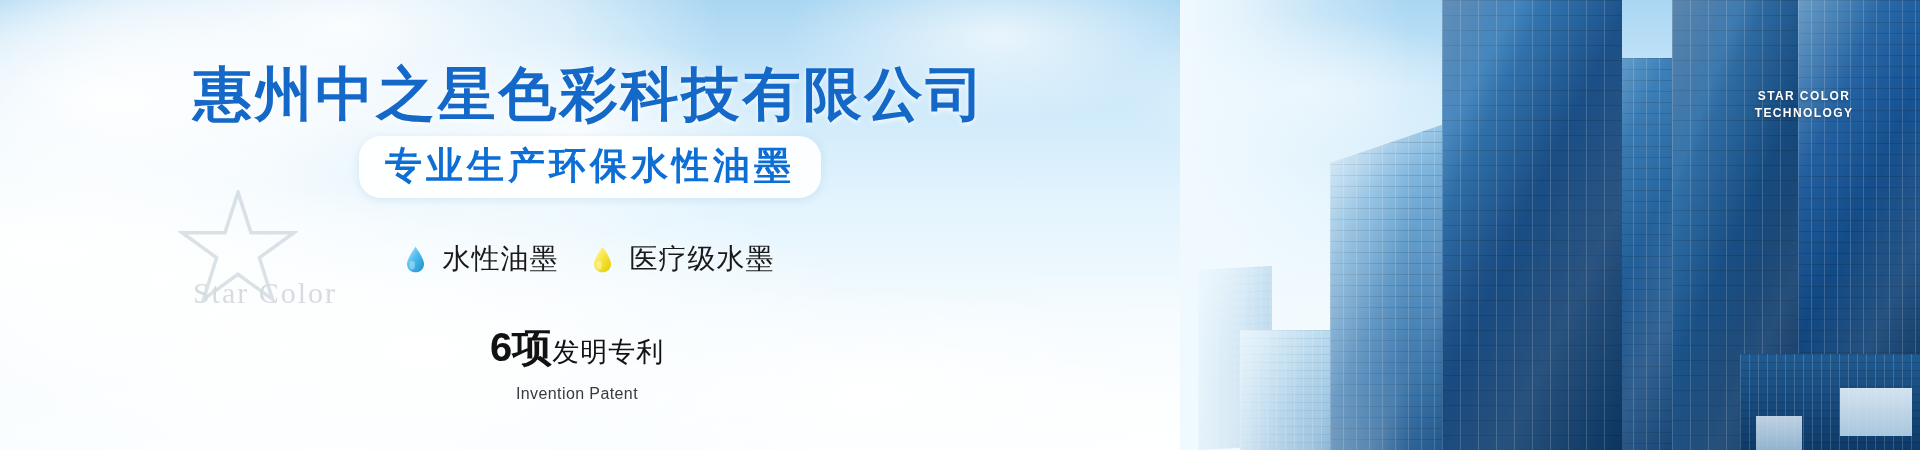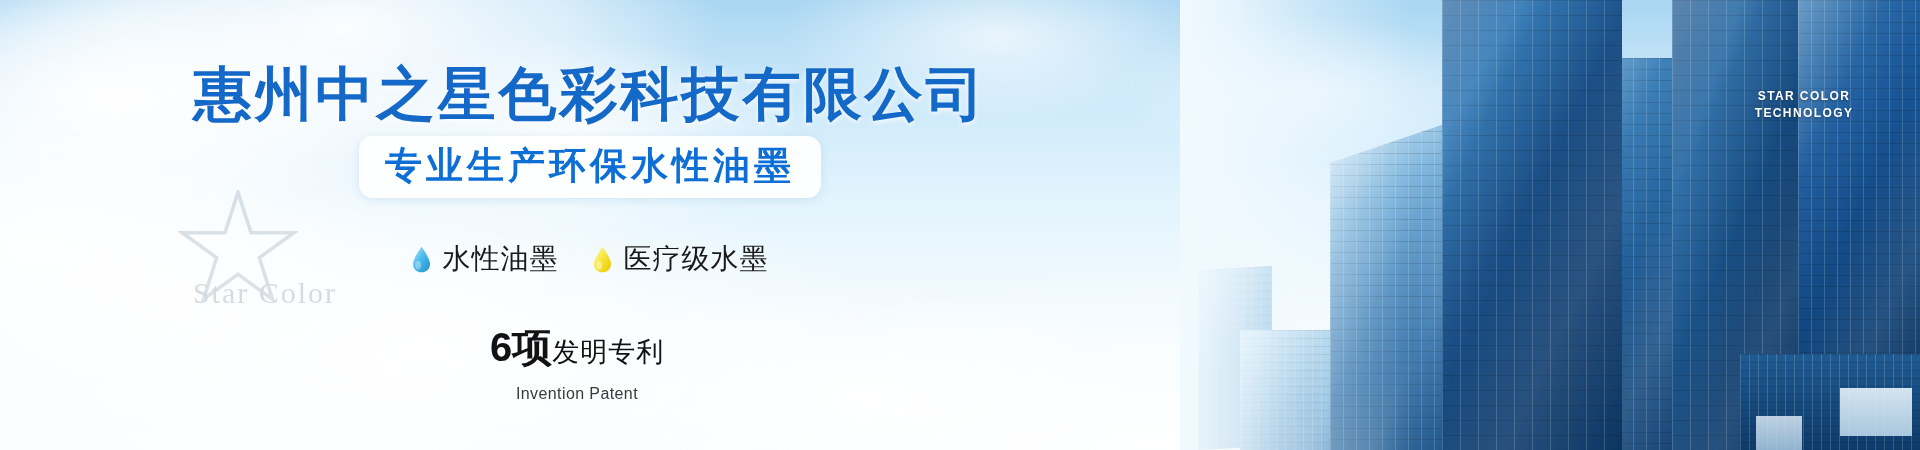--- a/index.html
+++ b/index.html
@@ -202,21 +202,21 @@
 
   .subtitle-wrap {
     position: absolute;
     left: 0; top: 136px;
     width: 1180px;
     text-align: center;
   }
   .subtitle {
     display: inline-block;
     background: rgba(255,255,255,0.92);
-    border-radius: 14px;
+    border-radius: 22px;
     padding: 9px 26px 11px;
     font-family: "Liberation Sans", "DejaVu Sans", sans-serif;
     font-weight: 700;
     font-size: 37px;
     line-height: 42px;
     letter-spacing: 4px;
     color: #0d6fd6;
     white-space: nowrap;
     box-shadow: 0 2px 10px rgba(120,170,210,0.22);
   }
@@ -226,21 +226,21 @@
     left: 0; top: 243px;
     width: 1180px;
     display: flex;
     justify-content: center;
     align-items: center;
     gap: 34px;
   }
   .feature {
     display: flex;
     align-items: center;
-    gap: 12px;
+    gap: 18px;
     white-space: nowrap;
   }
   .feature-label {
     font-family: "Liberation Sans", "DejaVu Sans", sans-serif;
     font-size: 28px;
     line-height: 32px;
     font-weight: 500;
     letter-spacing: 1px;
     color: #1a1a1a;
   }

